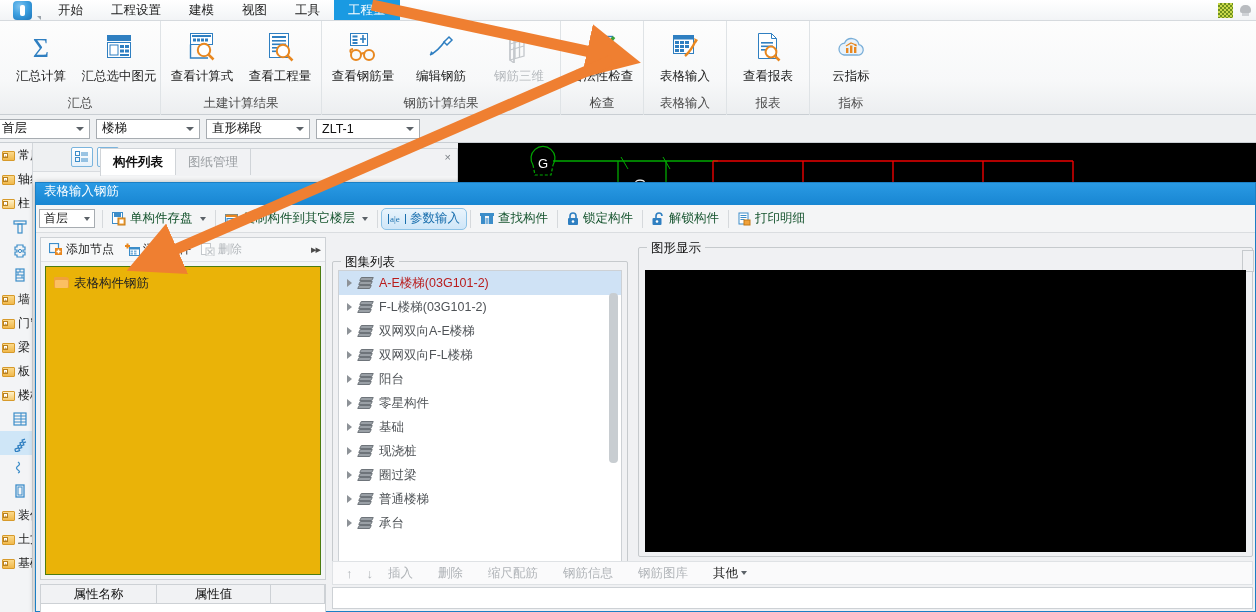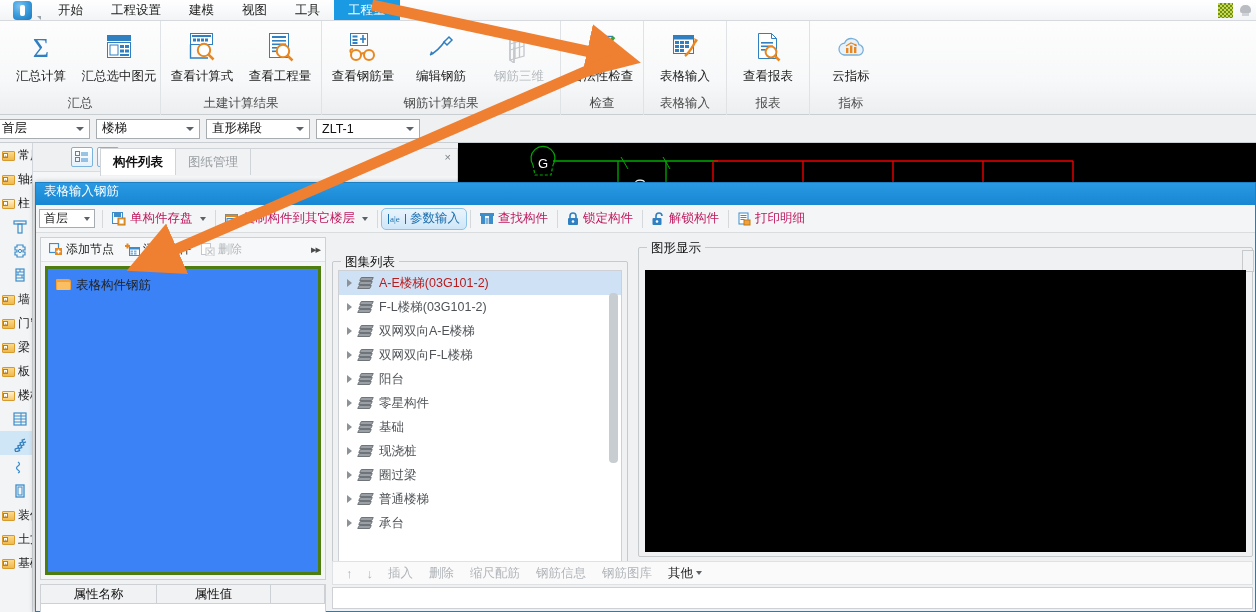--- a/index.html
+++ b/index.html
@@ -187,21 +187,21 @@
     margin-right:4px;
   }
   .tb-combo .arw{
     position:absolute;right:4px;top:50%;transform:translateY(-50%);
     width:0;height:0;border-left:3.5px solid transparent;border-right:3.5px solid transparent;
     border-top:4px solid #5b6167;
   }
   .tb-sep{ width:1px; height:18px; background:#d6d9dc; margin:0 3px; }
   .tb-item{
     height:22px; display:flex; align-items:center; gap:4px; padding:0 6px;
-    font-size:12.5px; color:#be185d; cursor:default; white-space:nowrap;
+    font-size:12.5px; color:#14532d; cursor:default; white-space:nowrap;
   }
   .tb-item.active{
     background:linear-gradient(#e9f4fc,#cfe6f8); border:1px solid #8cc2e6; border-radius:5px;
     color:#1a6fae;
   }
   .tb-caret{
     width:0;height:0;border-left:3.5px solid transparent;border-right:3.5px solid transparent;
     border-top:4px solid #5b6167; margin-left:3px;
   }
 
@@ -220,21 +220,21 @@
   .tree-btn{
     height:20px; display:flex;align-items:center;gap:3px; padding:0 5px;
     font-size:12px; cursor:default; white-space:nowrap;
   }
   .tree-btn.disabled{ color:#b4b8bc; }
   .tree-more{
     position:absolute; right:5px; top:5px; font-size:11px; color:#4a4a4a; letter-spacing:-1px;
   }
   .tree-inner{
     position:absolute; left:4px; top:28px; right:4px; bottom:4px;
-    background:#3b82f6; border:3px solid #4d7c0f; padding:6px 0 0 8px;
+    background:#eab308; border:1px solid #4d7c0f; padding:6px 0 0 8px;
   }
   .tree-node{ display:flex;align-items:center;gap:5px; font-size:12.5px; height:20px;}
   .folder2{ width:15px;height:12px;position:relative;}
   .folder2 .bk{position:absolute;left:0;top:0;width:15px;height:11px;background:#f0a13a;border-radius:1px 3px 1px 1px;}
   .folder2 .fr{position:absolute;left:1px;top:3px;width:13px;height:8px;background:#fbbf63;border-radius:1px;}
 
   
   .propgrid{
     position:absolute; left:4px; top:351px; width:286px; height:58px;
     background:#fff; border:1px solid #cdd1d5;
@@ -1056,21 +1056,21 @@
 
       <div class="grp gdisp">
         <span class="cap">图形显示</span>
         <div class="gdisp-sb"></div>
         <div class="gdisp-canvas"></div>
       </div>
 
       <div class="dlg-bottom">
         <div class="bt-arrowbtn">↑</div>
         <div class="bt-arrowbtn">↓</div>
-        <div id="bt-items" style="display:flex;">
+        <div id="bt-items" style="display:flex;gap:9px;">
             <div class="bt-item">
               <span>插入</span>
             </div>
             <div class="bt-item">
               <span>删除</span>
             </div>
             <div class="bt-item">
               <span>缩尺配筋</span>
             </div>
             <div class="bt-item">

